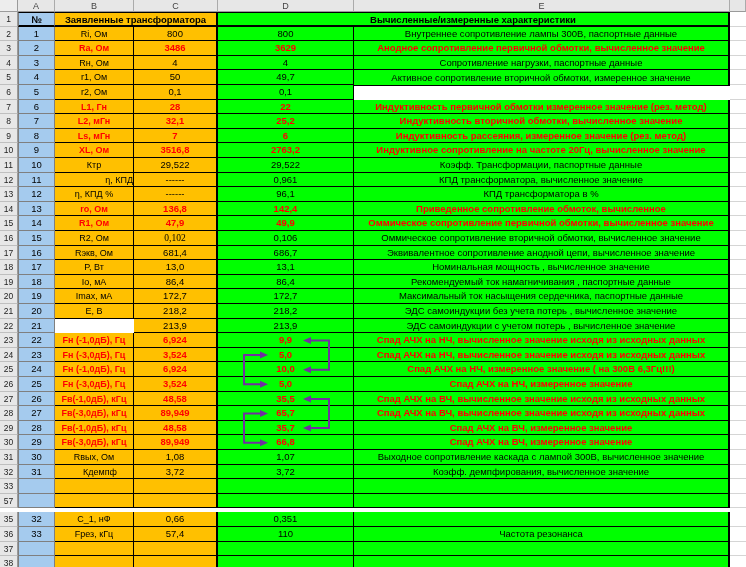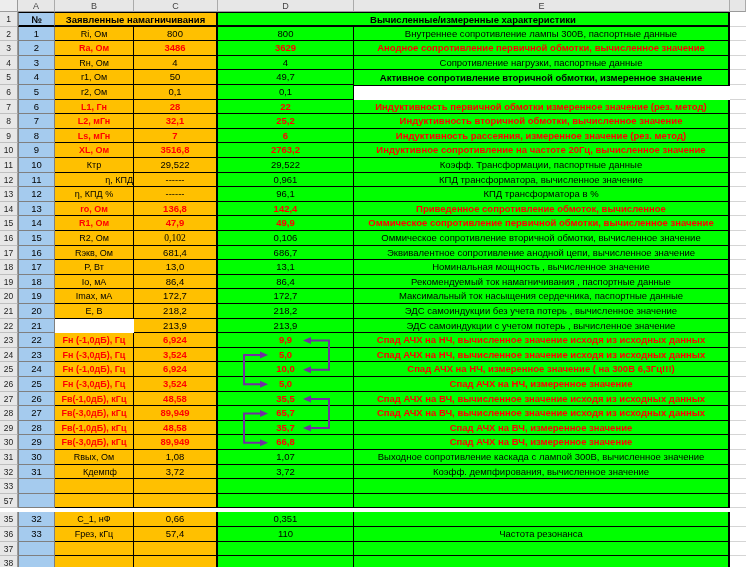--- a/index.html
+++ b/index.html
@@ -29,21 +29,21 @@
 <div id="stage">
     <div class="abs colhead corner" style="left: 0px; top: 0px; width: 18px; height: 12px; line-height: 12px;"></div>
     <div class="abs colhead" style="left: 18px; top: 0px; width: 37px; height: 12px; line-height: 12px;">A</div>
     <div class="abs colhead" style="left: 55px; top: 0px; width: 79px; height: 12px; line-height: 12px;">B</div>
     <div class="abs colhead" style="left: 134px; top: 0px; width: 84px; height: 12px; line-height: 12px;">C</div>
     <div class="abs colhead" style="left: 218px; top: 0px; width: 136px; height: 12px; line-height: 12px;">D</div>
     <div class="abs colhead" style="left: 354px; top: 0px; width: 376px; height: 12px; line-height: 12px;">E</div>
     <div class="abs colhead" style="left: 730px; top: 0px; width: 16px; height: 12px; line-height: 12px;"></div>
     <div class="abs gut" style="left: 0px; top: 12px; width: 18px; height: 14.6px; line-height: 14.6px;">1</div>
     <div class="abs cell cA hdr" style="left: 18px; top: 12px; width: 37px; height: 14.6px; line-height: 14.6px;">№</div>
-    <div class="abs cell cC hdr" style="left: 55px; top: 12px; width: 163px; height: 14.6px; line-height: 14.6px;">Заявленные намагничивания</div>
+    <div class="abs cell cC hdr" style="left: 55px; top: 12px; width: 163px; height: 14.6px; line-height: 14.6px;">Заявленные трансформатора</div>
     <div class="abs cell cE hdr" style="left: 218px; top: 12px; width: 512px; height: 14.6px; line-height: 14.6px;">Вычисленные/измеренные характеристики</div>
     <div class="abs cell cF" style="left: 730px; top: 12px; width: 16px; height: 14.6px; line-height: 14.6px;"></div>
     <div class="abs gut" style="left: 0px; top: 26.6px; width: 18px; height: 14.6px; line-height: 14.6px;">2</div>
     <div class="abs cell cA" style="left: 18px; top: 26.6px; width: 37px; height: 14.6px; line-height: 14.6px;">1</div>
     <div class="abs cell cB" style="left: 55px; top: 26.6px; width: 79px; height: 14.6px; line-height: 14.6px;">Ri, Ом</div>
     <div class="abs cell cC" style="left: 134px; top: 26.6px; width: 84px; height: 14.6px; line-height: 14.6px;">800</div>
     <div class="abs cell cD" style="left: 218px; top: 26.6px; width: 136px; height: 14.6px; line-height: 14.6px;">800</div>
     <div class="abs cell cE" style="left: 354px; top: 26.6px; width: 376px; height: 14.6px; line-height: 14.6px;">Внутреннее сопротивление лампы 300В, паспортные данные</div>
     <div class="abs cell cF" style="left: 730px; top: 26.6px; width: 16px; height: 14.6px; line-height: 14.6px;"></div>
     <div class="abs gut" style="left: 0px; top: 41.2px; width: 18px; height: 14.6px; line-height: 14.6px;">3</div>
@@ -65,21 +65,21 @@
     <div class="abs cell cB" style="left: 55px; top: 70.4px; width: 79px; height: 14.6px; line-height: 14.6px;">r1, Ом</div>
     <div class="abs cell cC" style="left: 134px; top: 70.4px; width: 84px; height: 14.6px; line-height: 14.6px;">50</div>
     <div class="abs cell cD" style="left: 218px; top: 70.4px; width: 136px; height: 14.6px; line-height: 14.6px;">49,7</div>
     <div class="abs cell cE" style="left: 354px; top: 70.4px; width: 376px; height: 14.6px; line-height: 14.6px;">Активное сопротивление первичной обмотки, измеренное значение</div>
     <div class="abs cell cF" style="left: 730px; top: 70.4px; width: 16px; height: 14.6px; line-height: 14.6px;"></div>
     <div class="abs gut" style="left: 0px; top: 85px; width: 18px; height: 14.6px; line-height: 14.6px;">6</div>
     <div class="abs cell cA" style="left: 18px; top: 85px; width: 37px; height: 14.6px; line-height: 14.6px;">5</div>
     <div class="abs cell cB" style="left: 55px; top: 85px; width: 79px; height: 14.6px; line-height: 14.6px;">r2, Ом</div>
     <div class="abs cell cC" style="left: 134px; top: 85px; width: 84px; height: 14.6px; line-height: 14.6px;">0,1</div>
     <div class="abs cell cD" style="left: 218px; top: 85px; width: 136px; height: 14.6px; line-height: 14.6px;">0,1</div>
-    <div class="abs cell cE" style="left: 354px; top: 71px; width: 376px; height: 14.6px; line-height: 14.6px; font-weight: bold;">Активное сопротивление вторичной обмотки, измеренное значение</div>
+    <div class="abs cell cE" style="left: 354px; top: 71px; width: 376px; height: 14.6px; line-height: 14.6px;">Активное сопротивление вторичной обмотки, измеренное значение</div>
     <div class="abs cell cF" style="left: 730px; top: 85px; width: 16px; height: 14.6px; line-height: 14.6px;"></div>
     <div class="abs gut" style="left: 0px; top: 99.6px; width: 18px; height: 14.6px; line-height: 14.6px;">7</div>
     <div class="abs cell cA" style="left: 18px; top: 99.6px; width: 37px; height: 14.6px; line-height: 14.6px;">6</div>
     <div class="abs cell cB red" style="left: 55px; top: 99.6px; width: 79px; height: 14.6px; line-height: 14.6px;">L1, Гн</div>
     <div class="abs cell cC red" style="left: 134px; top: 99.6px; width: 84px; height: 14.6px; line-height: 14.6px;">28</div>
     <div class="abs cell cD red" style="left: 218px; top: 99.6px; width: 136px; height: 14.6px; line-height: 14.6px;">22</div>
     <div class="abs cell cE red" style="left: 354px; top: 99.6px; width: 376px; height: 14.6px; line-height: 14.6px;">Индуктивность первичной обмотки измеренное значение (рез. метод)</div>
     <div class="abs cell cF" style="left: 730px; top: 99.6px; width: 16px; height: 14.6px; line-height: 14.6px;"></div>
     <div class="abs gut" style="left: 0px; top: 114.2px; width: 18px; height: 14.6px; line-height: 14.6px;">8</div>
     <div class="abs cell cA" style="left: 18px; top: 114.2px; width: 37px; height: 14.6px; line-height: 14.6px;">7</div>

